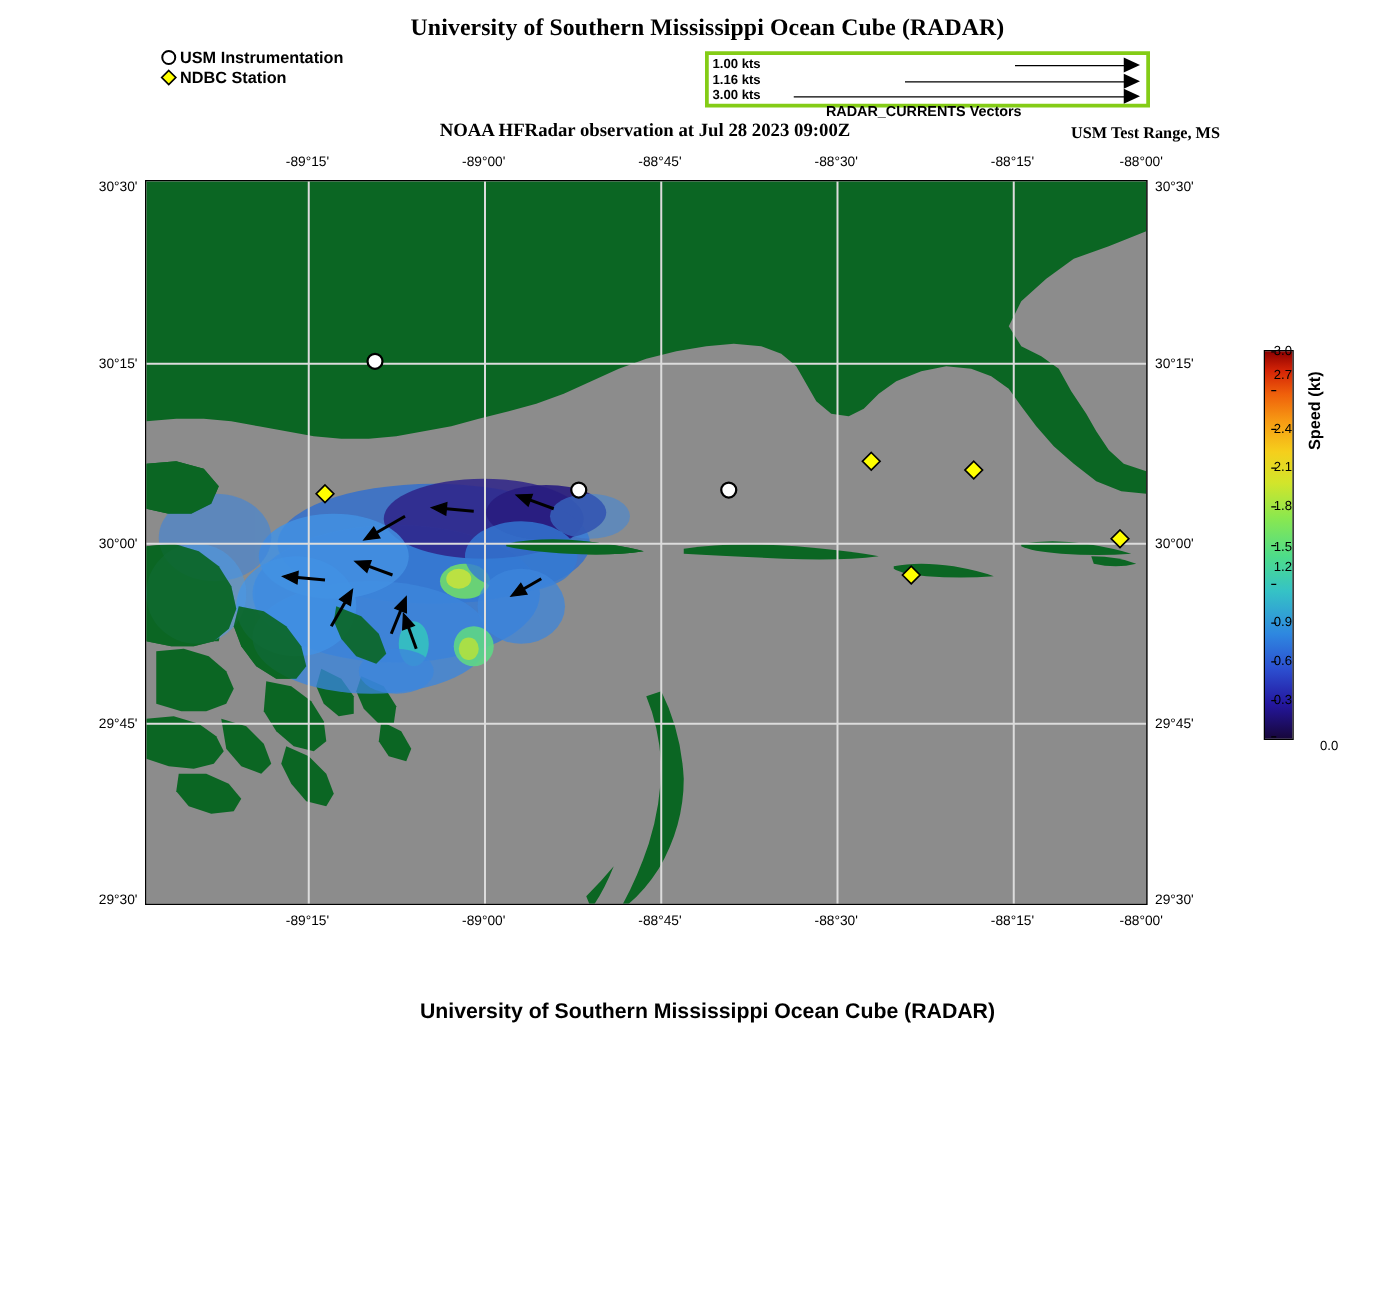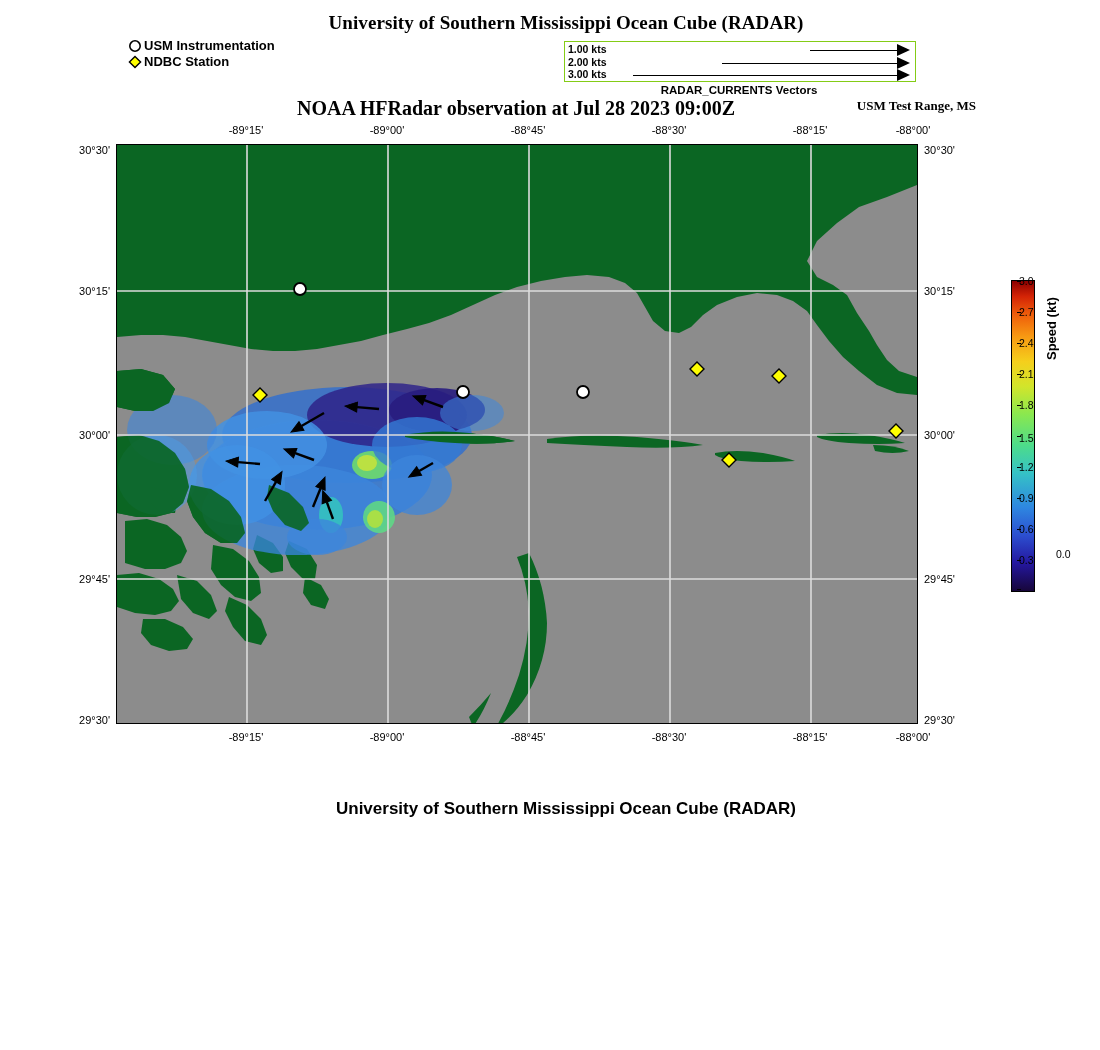--- a/index.html
+++ b/index.html
@@ -31,21 +31,21 @@
     text-align: center;
     font-family: "Liberation Sans", sans-serif;
     font-weight: bold;
     font-size: 17px;
   }
   #obs-title {
     left: 100px; top: 97px; width: 800px;
     text-align: center;
     font-family: "Liberation Serif", serif;
     font-weight: bold;
-    font-size: 20px;
+    font-size: 15px;
   }
   #range-title {
     left: 700px; top: 98px; width: 260px;
     text-align: right;
     font-family: "Liberation Serif", serif;
     font-weight: bold;
     font-size: 13px;
   }
 
   
@@ -65,21 +65,21 @@
   .legend-label {
     font-size: 13px;
     font-weight: bold;
     font-family: "Liberation Sans", sans-serif;
   }
 
   
   #vector-key {
     left: 548px; top: 41px;
     width: 350px; height: 39px;
-    border: 1px solid #84cc16;
+    border: 3px solid #84cc16;
     background: #ffffff;
   }
   .vk-row { position: absolute; left: 0; width: 350px; height: 13px; }
   .vk-label {
     position: absolute; left: 3px; top: 0px;
     font-size: 10.5px; font-weight: bold;
     font-family: "Liberation Sans", sans-serif;
     background: #fff; padding-right: 2px; z-index: 2;
   }
   .vk-line {
@@ -186,21 +186,21 @@
   </div>
 </div>
 
 <div class="abs" id="vector-key">
   <div class="vk-row" style="top:1px;">
     <span class="vk-label">1.00 kts</span>
     <span class="vk-line" style="left:245px; width:88px;"></span>
     <span class="vk-arrow" style="left:332px;"></span>
   </div>
   <div class="vk-row" style="top:14px;">
-    <span class="vk-label">2.00 kts</span>
+    <span class="vk-label">1.16 kts</span>
     <span class="vk-line" style="left:157px; width:176px;"></span>
     <span class="vk-arrow" style="left:332px;"></span>
   </div>
   <div class="vk-row" style="top:26px;">
     <span class="vk-label">3.00 kts</span>
     <span class="vk-line" style="left:68px; width:265px;"></span>
     <span class="vk-arrow" style="left:332px;"></span>
   </div>
 </div>
 <div class="abs" id="vector-key-caption">RADAR_CURRENTS Vectors</div>
@@ -397,33 +397,33 @@
 <div class="abs tick-label tick-right" style="left:908px; top:291px; width:52px;">30°15'</div>
 <div class="abs tick-label tick-right" style="left:908px; top:435px; width:52px;">30°00'</div>
 <div class="abs tick-label tick-right" style="left:908px; top:579px; width:52px;">29°45'</div>
 <div class="abs tick-label tick-right" style="left:908px; top:720px; width:52px;">29°30'</div>
 
 <div class="abs" id="colorbar"></div>
 
 <div class="cb-tickline" style="top:281px;"></div>
 <div class="cb-tick" style="top:281px;">3.0</div>
 <div class="cb-tickline" style="top:312px;"></div>
-<div class="cb-tick" style="top:312px;">2.7</div>
+<div class="cb-tick" style="top:300px;">2.7</div>
 <div class="cb-tickline" style="top:343px;"></div>
 <div class="cb-tick" style="top:343px;">2.4</div>
 <div class="cb-tickline" style="top:374px;"></div>
 <div class="cb-tick" style="top:374px;">2.1</div>
 <div class="cb-tickline" style="top:405px;"></div>
 <div class="cb-tick" style="top:405px;">1.8</div>
 <div class="cb-tickline" style="top:436px;"></div>
 <div class="cb-tick" style="top:424px;margin-top:14px;">1.5</div>
 <div class="cb-tickline" style="top:467px;"></div>
-<div class="cb-tick" style="top:467px;">1.2</div>
+<div class="cb-tick" style="top:454px;">1.2</div>
 <div class="cb-tickline" style="top:498px;"></div>
 <div class="cb-tick" style="top:498px;">0.9</div>
 <div class="cb-tickline" style="top:529px;"></div>
 <div class="cb-tick" style="top:529px;">0.6</div>
 <div class="cb-tickline" style="top:560px;"></div>
 <div class="cb-tick" style="top:560px;">0.3</div>
 <div class="cb-tickline" style="top:589px;"></div>
-<div class="cb-tick" style="top:554px;padding-left:37px;">0.0</div>
+<div class="cb-tick" style="top:597px;padding-left:37px;">0.0</div>
 
 <div id="cb-title">Speed (kt)</div>
 
 </body></html>

